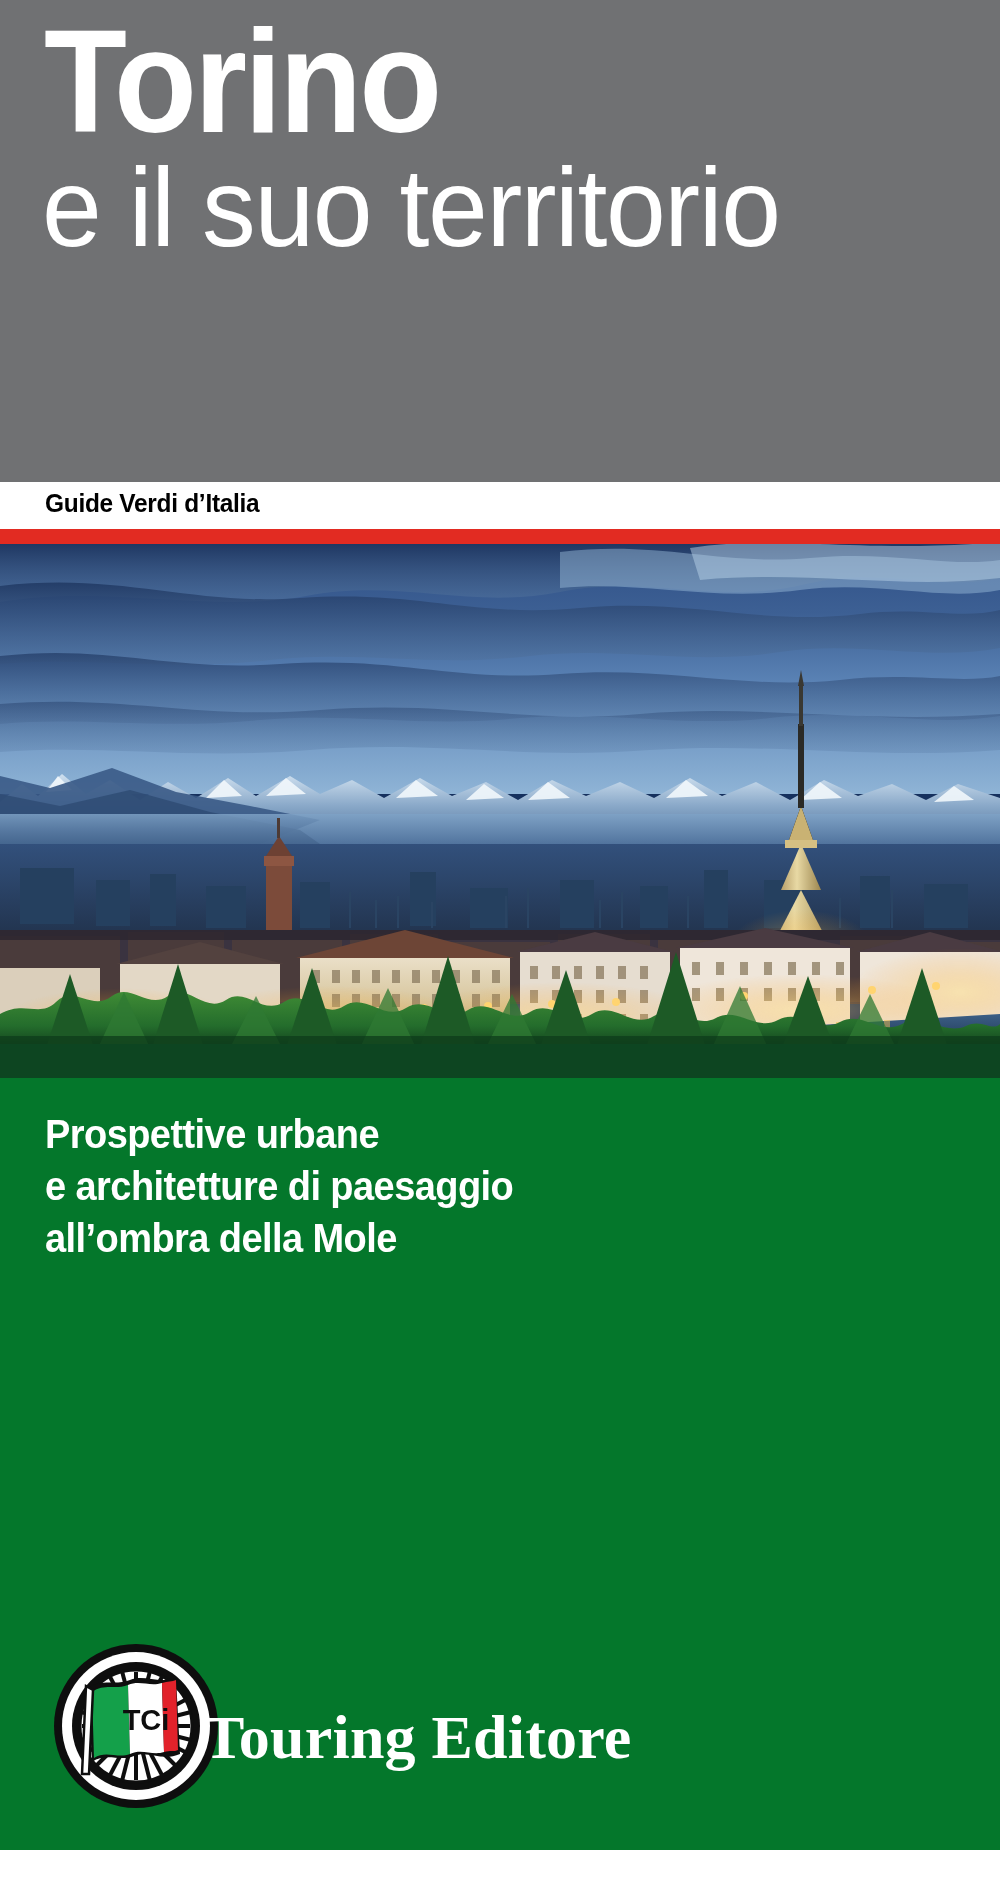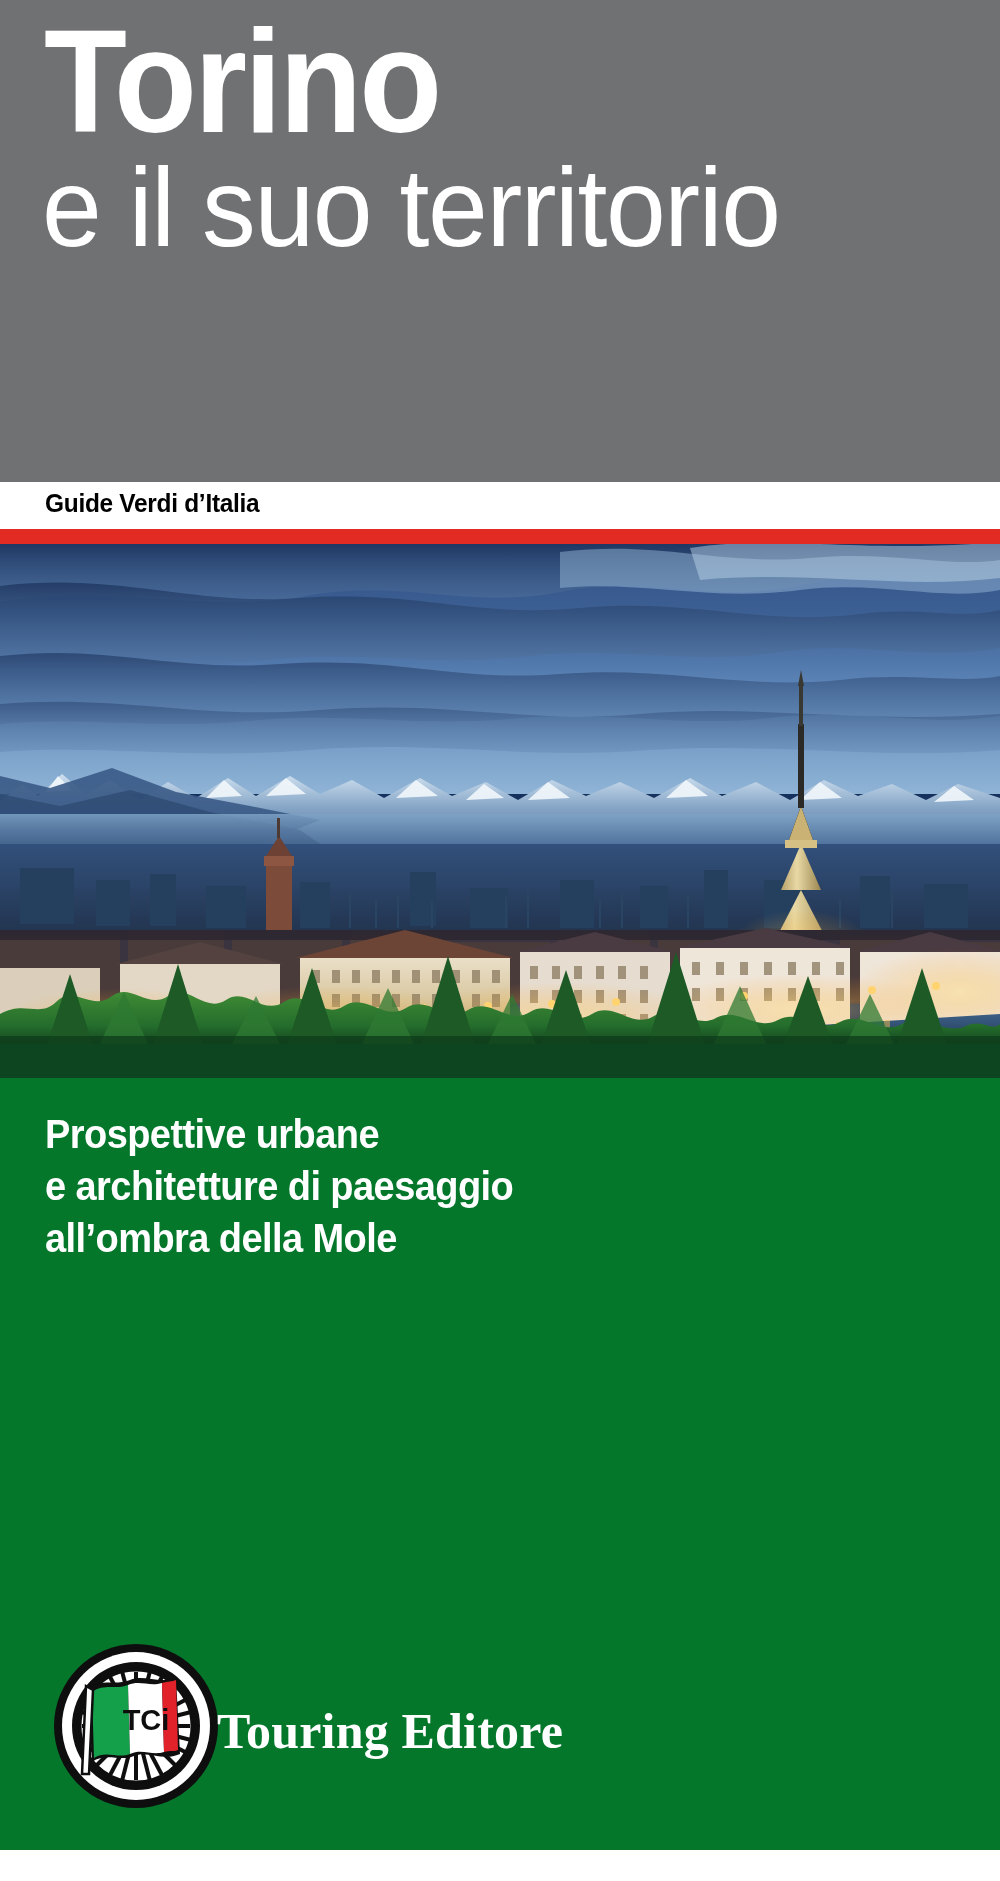--- a/index.html
+++ b/index.html
@@ -141,25 +141,25 @@
     text-align: right;
   }
   .tci-logo {
     position: absolute;
     left: 0; top: 0;
     width: 168px; height: 168px;
   }
   .tci-logo svg { display: block; width: 168px; height: 168px; }
   .pub-name {
     position: absolute;
-    left: 165px;
+    left: 151px;
     top: 60px;
     font-family: "Liberation Serif", serif;
     font-weight: bold;
-    font-size: 50px;
+    font-size: 62px;
     letter-spacing: 0.2px;
     color: #ffffff;
     white-space: nowrap;
   }
 </style>
 </head>
 <body>
 
 <div id="cover">
 

